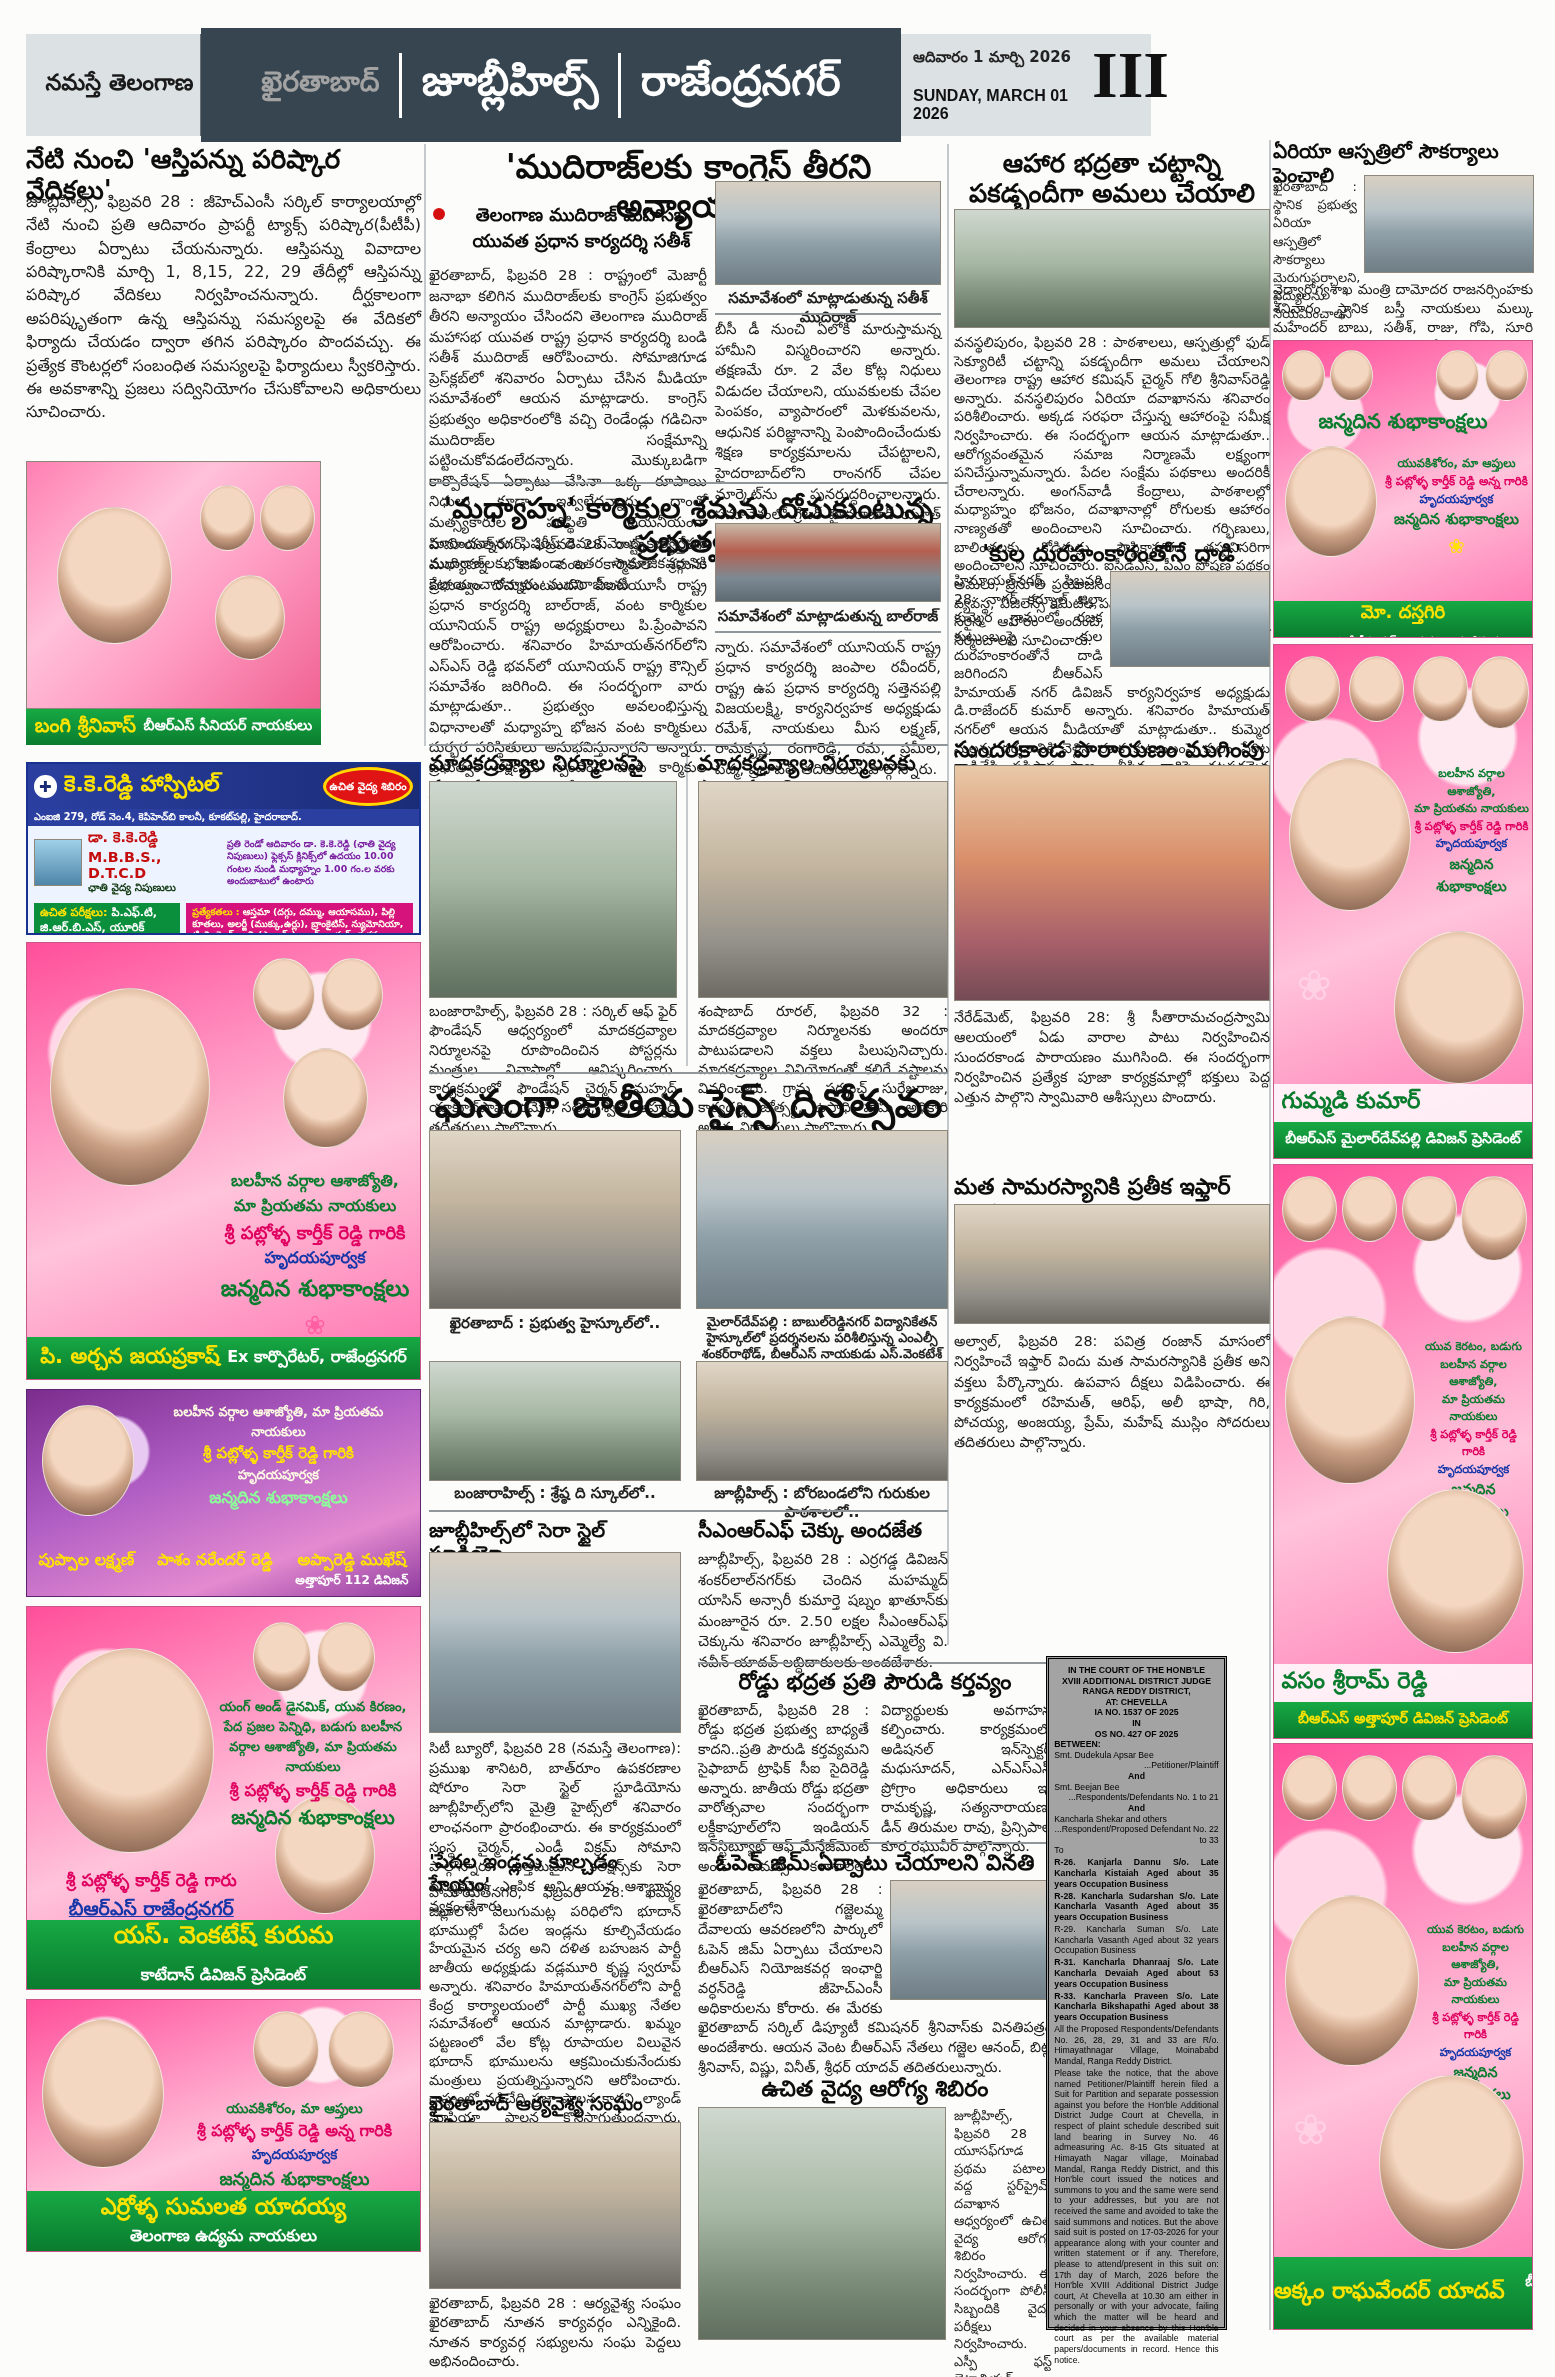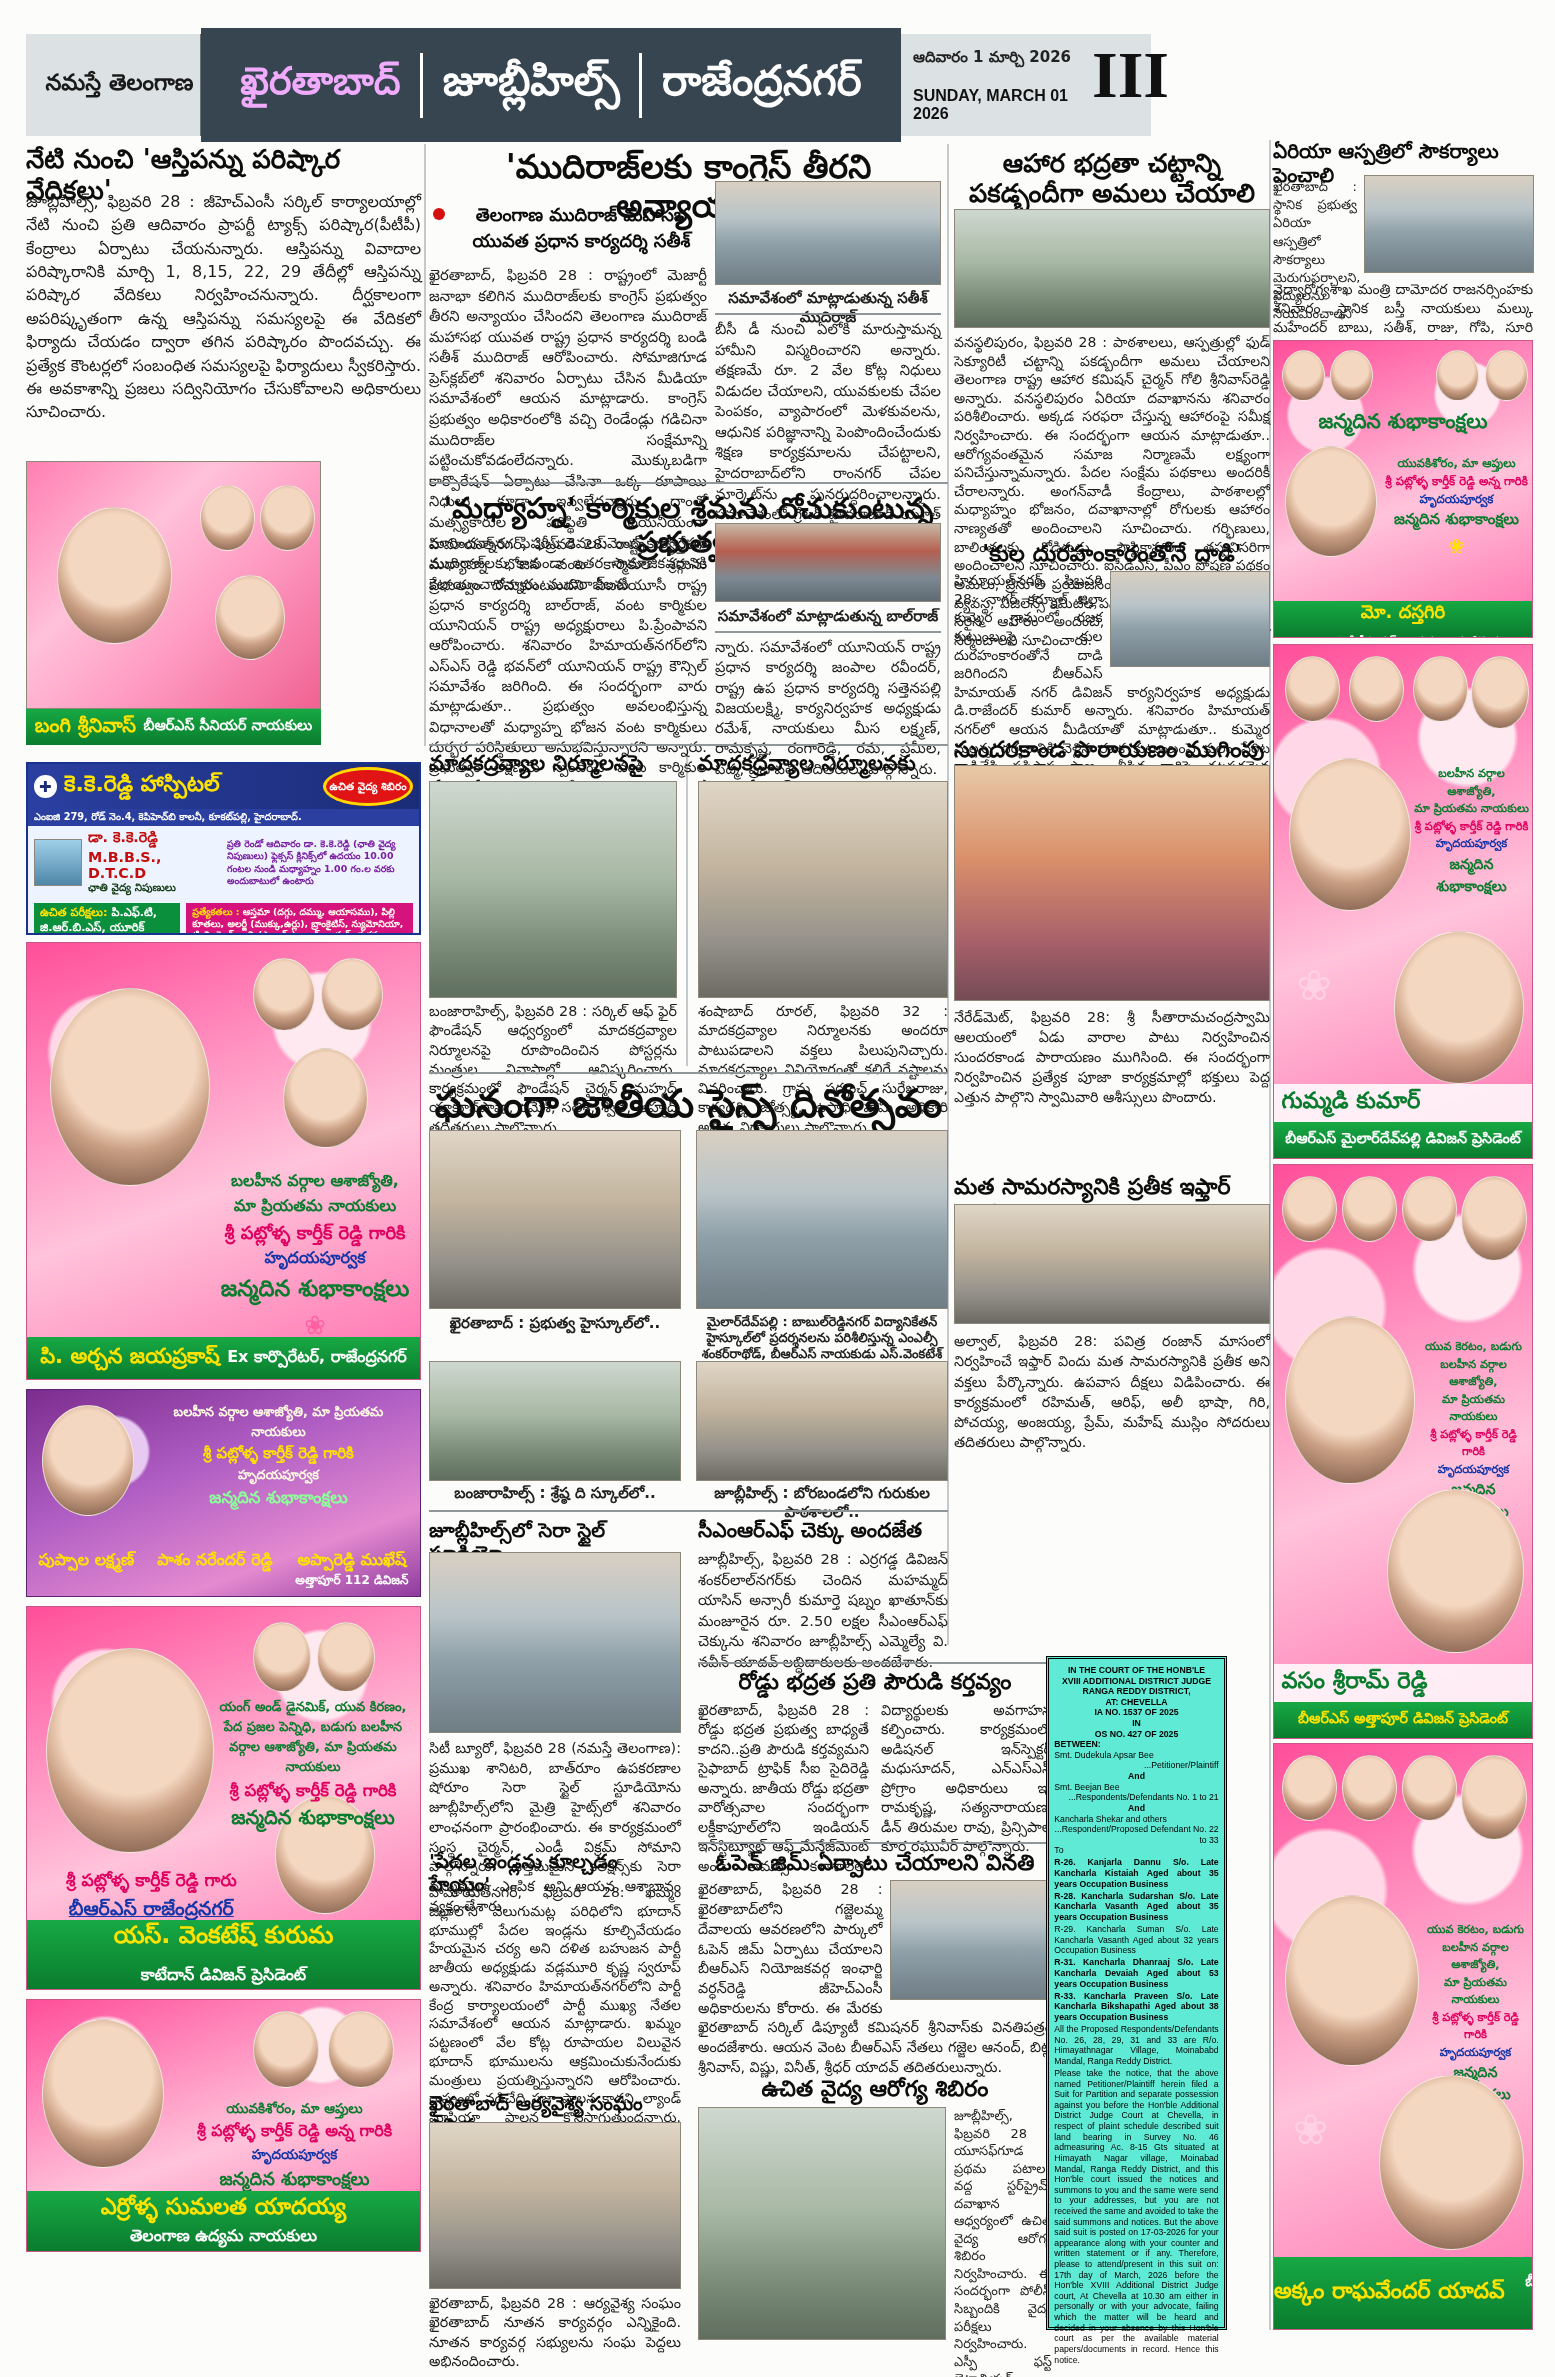--- a/index.html
+++ b/index.html
@@ -19,21 +19,21 @@
   .hrule{background:#8f979b;height:2.3px;}
   .vrule{background:#c5c9cb;width:1.5px;}
   .green-strip{background:linear-gradient(180deg,#17a944,#0a7c2e);color:#fff;display:flex;align-items:center;justify-content:center;gap:7.5px;flex-wrap:wrap;text-align:center;}
   .ad-name{color:#ffe300;font-weight:800;}
   .ad-role{color:#ffffff;font-weight:700;}
   .pinkad{background:radial-gradient(circle at 20% 25%, #ffd7e6 0 12%, transparent 13%),radial-gradient(circle at 75% 18%, #ffe9f1 0 10%, transparent 11%),linear-gradient(160deg,#ff4f9a 0%,#ff8fbf 30%,#ffc3da 55%,#ff6fae 100%);overflow:hidden;box-sizing:border-box;border:0.8px solid #c95687;}
   .purplead{background:radial-gradient(circle at 22% 30%, #e7c9f2 0 10%, transparent 11%),linear-gradient(160deg,#7b2d8e 0%,#b05ec4 40%,#e48ad0 75%,#8e3b9e 100%);overflow:hidden;box-sizing:border-box;border:0.8px solid #5e2370;}
   .admsg{font-weight:800;line-height:1.55;text-align:center;}
   .m-green{color:#0a7c2e;} .m-red{color:#e00060;} .m-blue{color:#1436a8;} .m-big{color:#0a7c2e;font-size:22.6px;}
   .facedot{position:absolute;border-radius:50%;background:radial-gradient(circle at 50% 38%,#f4d7c0 0 45%,#caa084 60%,#6b4a3a 100%);border:1.5px solid #ffffffaa;}
-  .legal{border:3px double #000;background:#5eead4;box-sizing:border-box;padding:6px 5.3px;font-family:"Liberation Sans",sans-serif;font-size:8.7px;line-height:1.22;color:#000;}
+  .legal{border:3px double #000;background:#a3a3a3;box-sizing:border-box;padding:6px 5.3px;font-family:"Liberation Sans",sans-serif;font-size:8.7px;line-height:1.22;color:#000;}
   .legal .lc{text-align:center;font-weight:700;}
   .legal p{margin:1.5px 0;text-align:justify;}
   .hosp{box-sizing:border-box;border:2.3px solid #17328f;background:#eef4ff;overflow:hidden;font-weight:700;}
   .hosp-top{background:linear-gradient(90deg,#2a3fa0,#1b2c77);color:#ffe300;display:flex;align-items:center;gap:7.5px;padding:3px 6px;}
   .hosp-addr{background:#2a3fa0;color:#fff;font-size:9.8px;padding:1.5px 6px;font-weight:600;}
   .starburst{background:#e01414;color:#fff;border-radius:50%;width:90px;height:39px;display:flex;align-items:center;justify-content:center;text-align:center;font-size:10.5px;line-height:1.1;box-shadow:0 0 0 3px #ffd900 inset;}
   .badge-row{display:flex;gap:6px;padding:3.8px 6px;align-items:stretch;}
   .box-green{background:#0a8f3c;color:#fff;padding:3px 6px;font-size:11.3px;flex:1;}
   .box-mag{background:#d6127d;color:#ffe;padding:3px 6px;font-size:9.4px;flex:1.6;line-height:1.25;}
   .doctor-line{color:#c40e0e;font-size:14.3px;}
@@ -43,21 +43,21 @@
 </head>
 <body>
 
 <div class="page">
 
   <div class="abs" style="left:26px;top:34px;width:1125px;height:102px;background:#dce2e3;">
     <div class="abs" style="left:13.5px;top:0;width:160px;height:102px;display:flex;align-items:center;justify-content:center;border-right:1.5px solid #6b7276;">
       <span style="font-weight:800;font-size:22.6px;color:#1a1a1a;">నమస్తే తెలంగాణ</span>
     </div>
     <div class="abs" style="left:175px;top:-6px;width:700px;height:114px;background:#36454f;display:flex;align-items:center;justify-content:center;gap:19.6px;">
-      <span style="color:#f0abfc;font-weight:800;font-size:38px;">ఖైరతాబాద్</span>
+      <span style="color:#a3a3a3;font-weight:800;font-size:28px;">ఖైరతాబాద్</span>
       <span style="width:3px;height:65px;background:#ffffff;"></span>
       <span style="color:#fff;font-weight:800;font-size:42px;">జూబ్లీహిల్స్</span>
       <span style="width:3px;height:65px;background:#ffffff;"></span>
       <span style="color:#fff;font-weight:800;font-size:42px;">రాజేంద్రనగర్</span>
     </div>
     <div class="abs" style="left:887px;top:13.5px;width:173px;height:75px;display:flex;flex-direction:column;justify-content:space-between;">
       <span style="font-size:15px;font-weight:700;color:#222;">ఆదివారం 1 మార్చి 2026</span>
       <span style="font-size:16px;font-weight:800;color:#111;font-family:'Liberation Sans',sans-serif;">SUNDAY, MARCH 01 2026</span>
     </div>
     <div class="abs" style="left:1066px;top:3px;width:59px;text-align:center;font-family:'Liberation Serif',serif;font-weight:700;font-size:66px;color:#111;">III</div>

